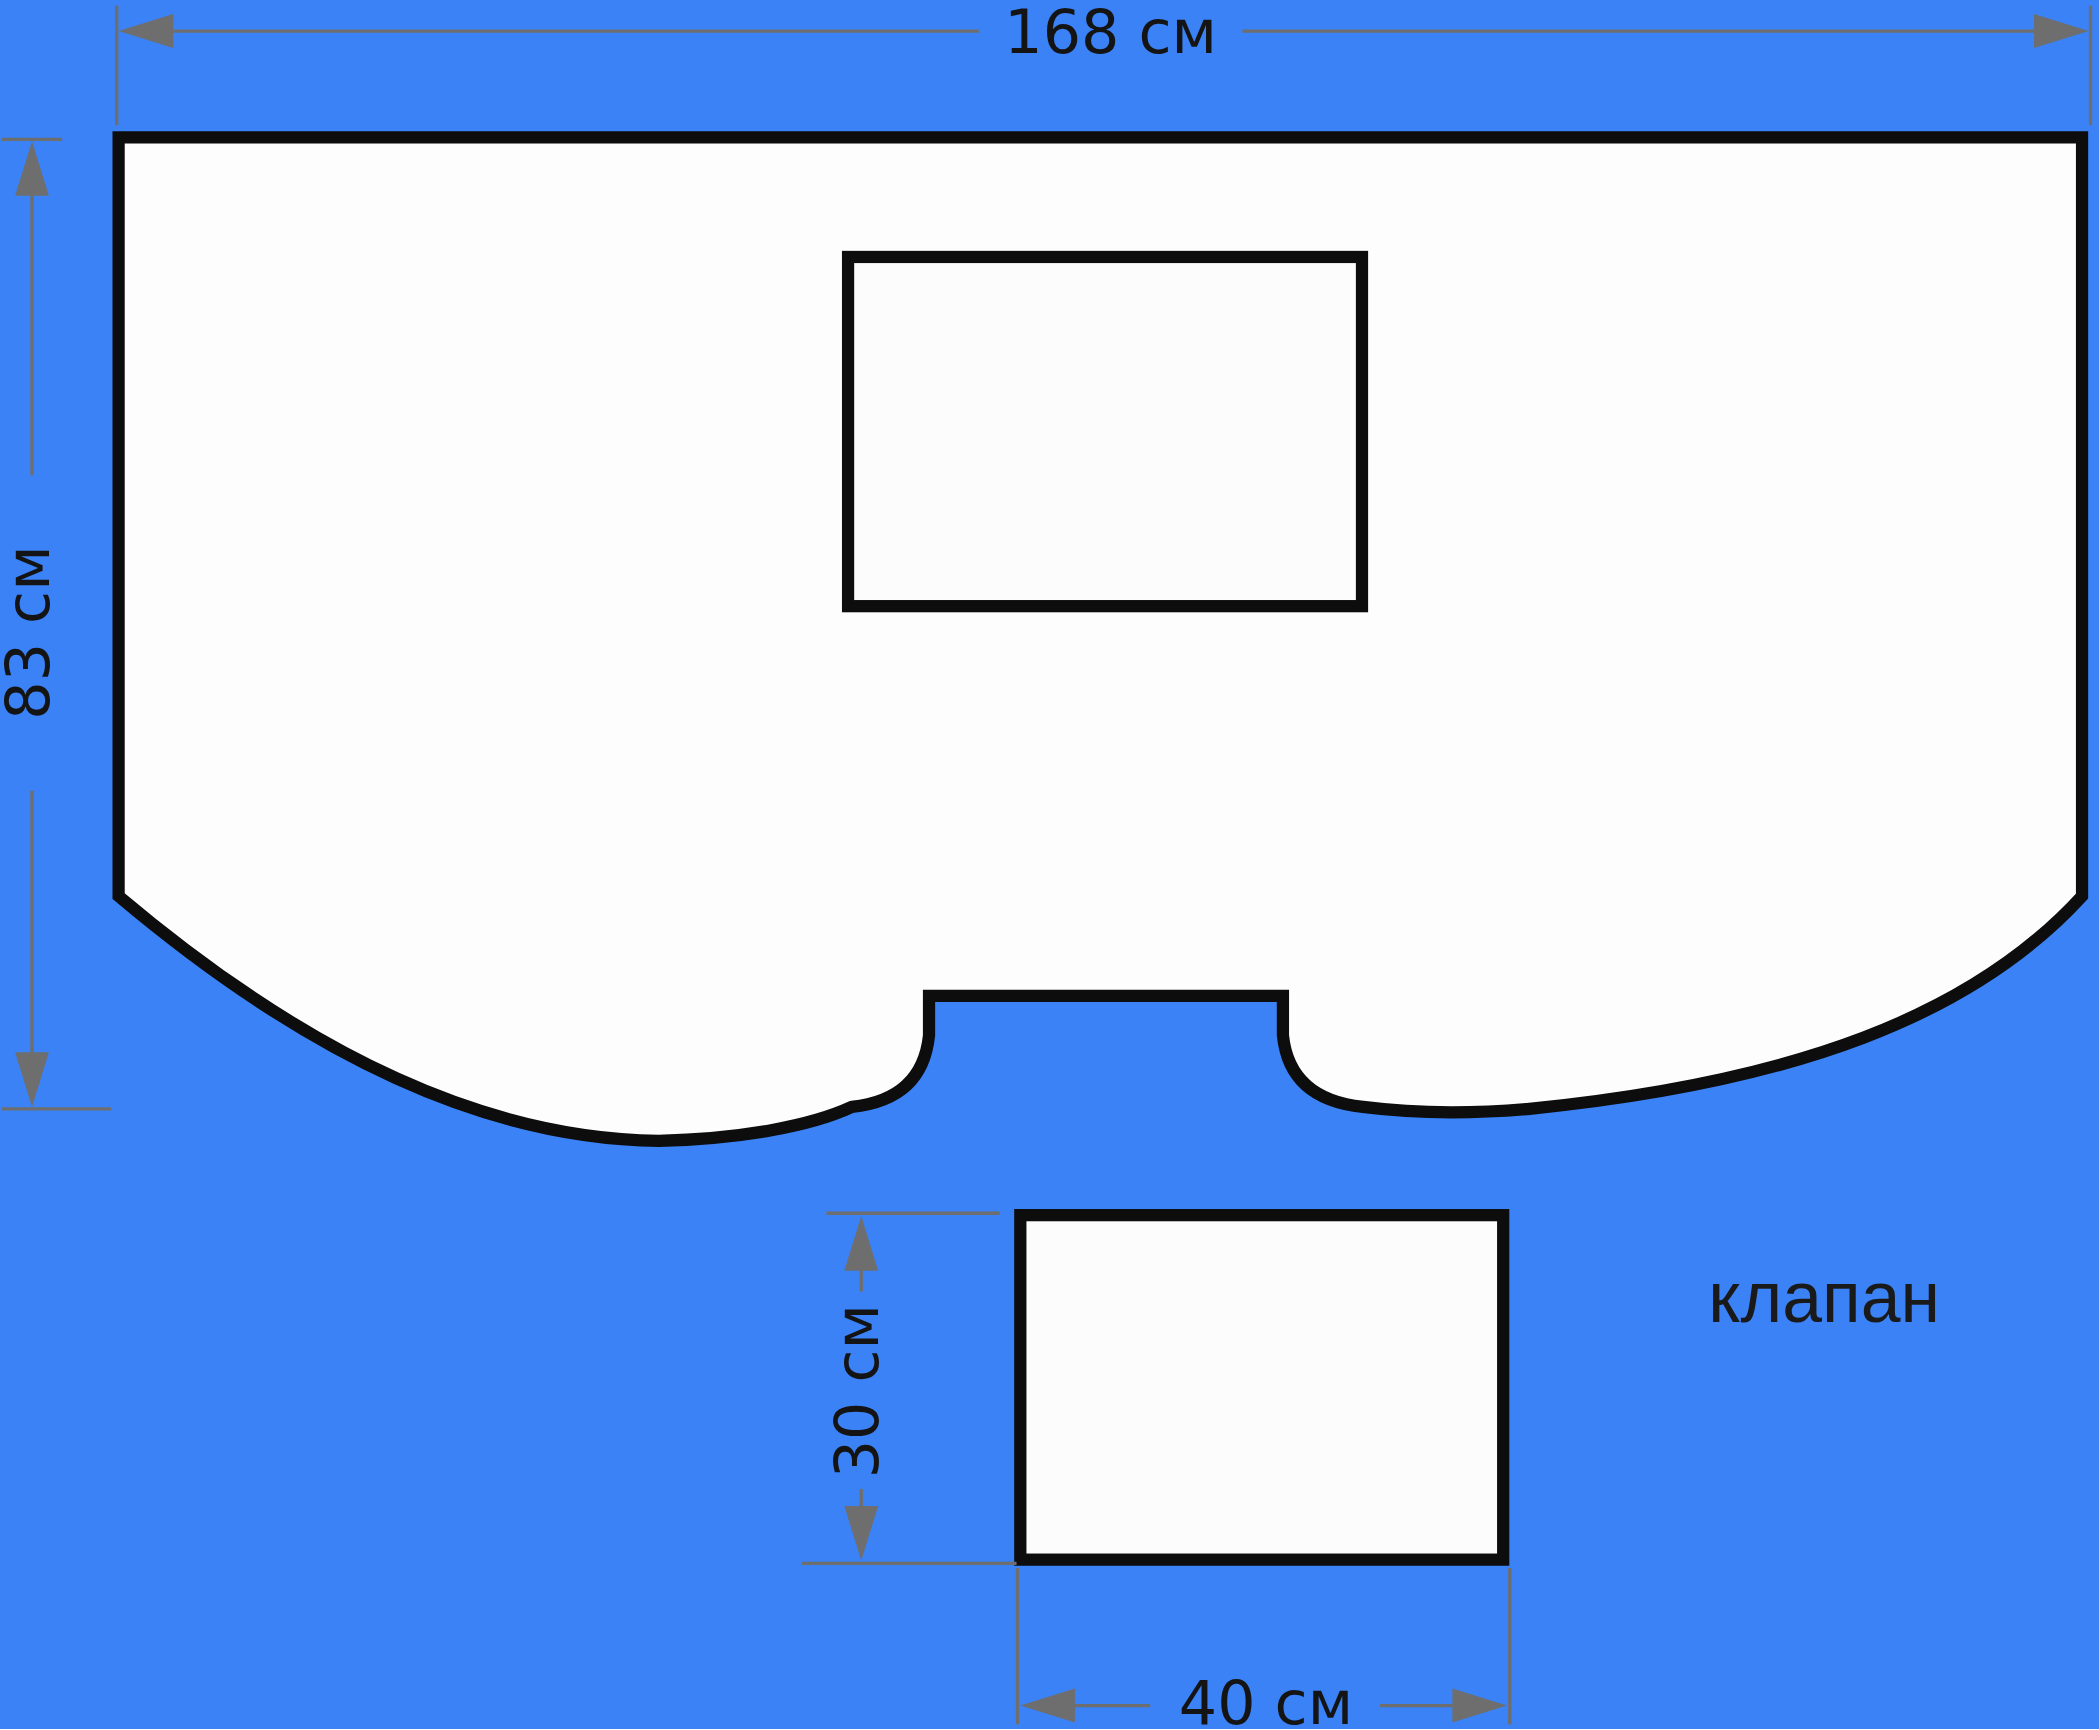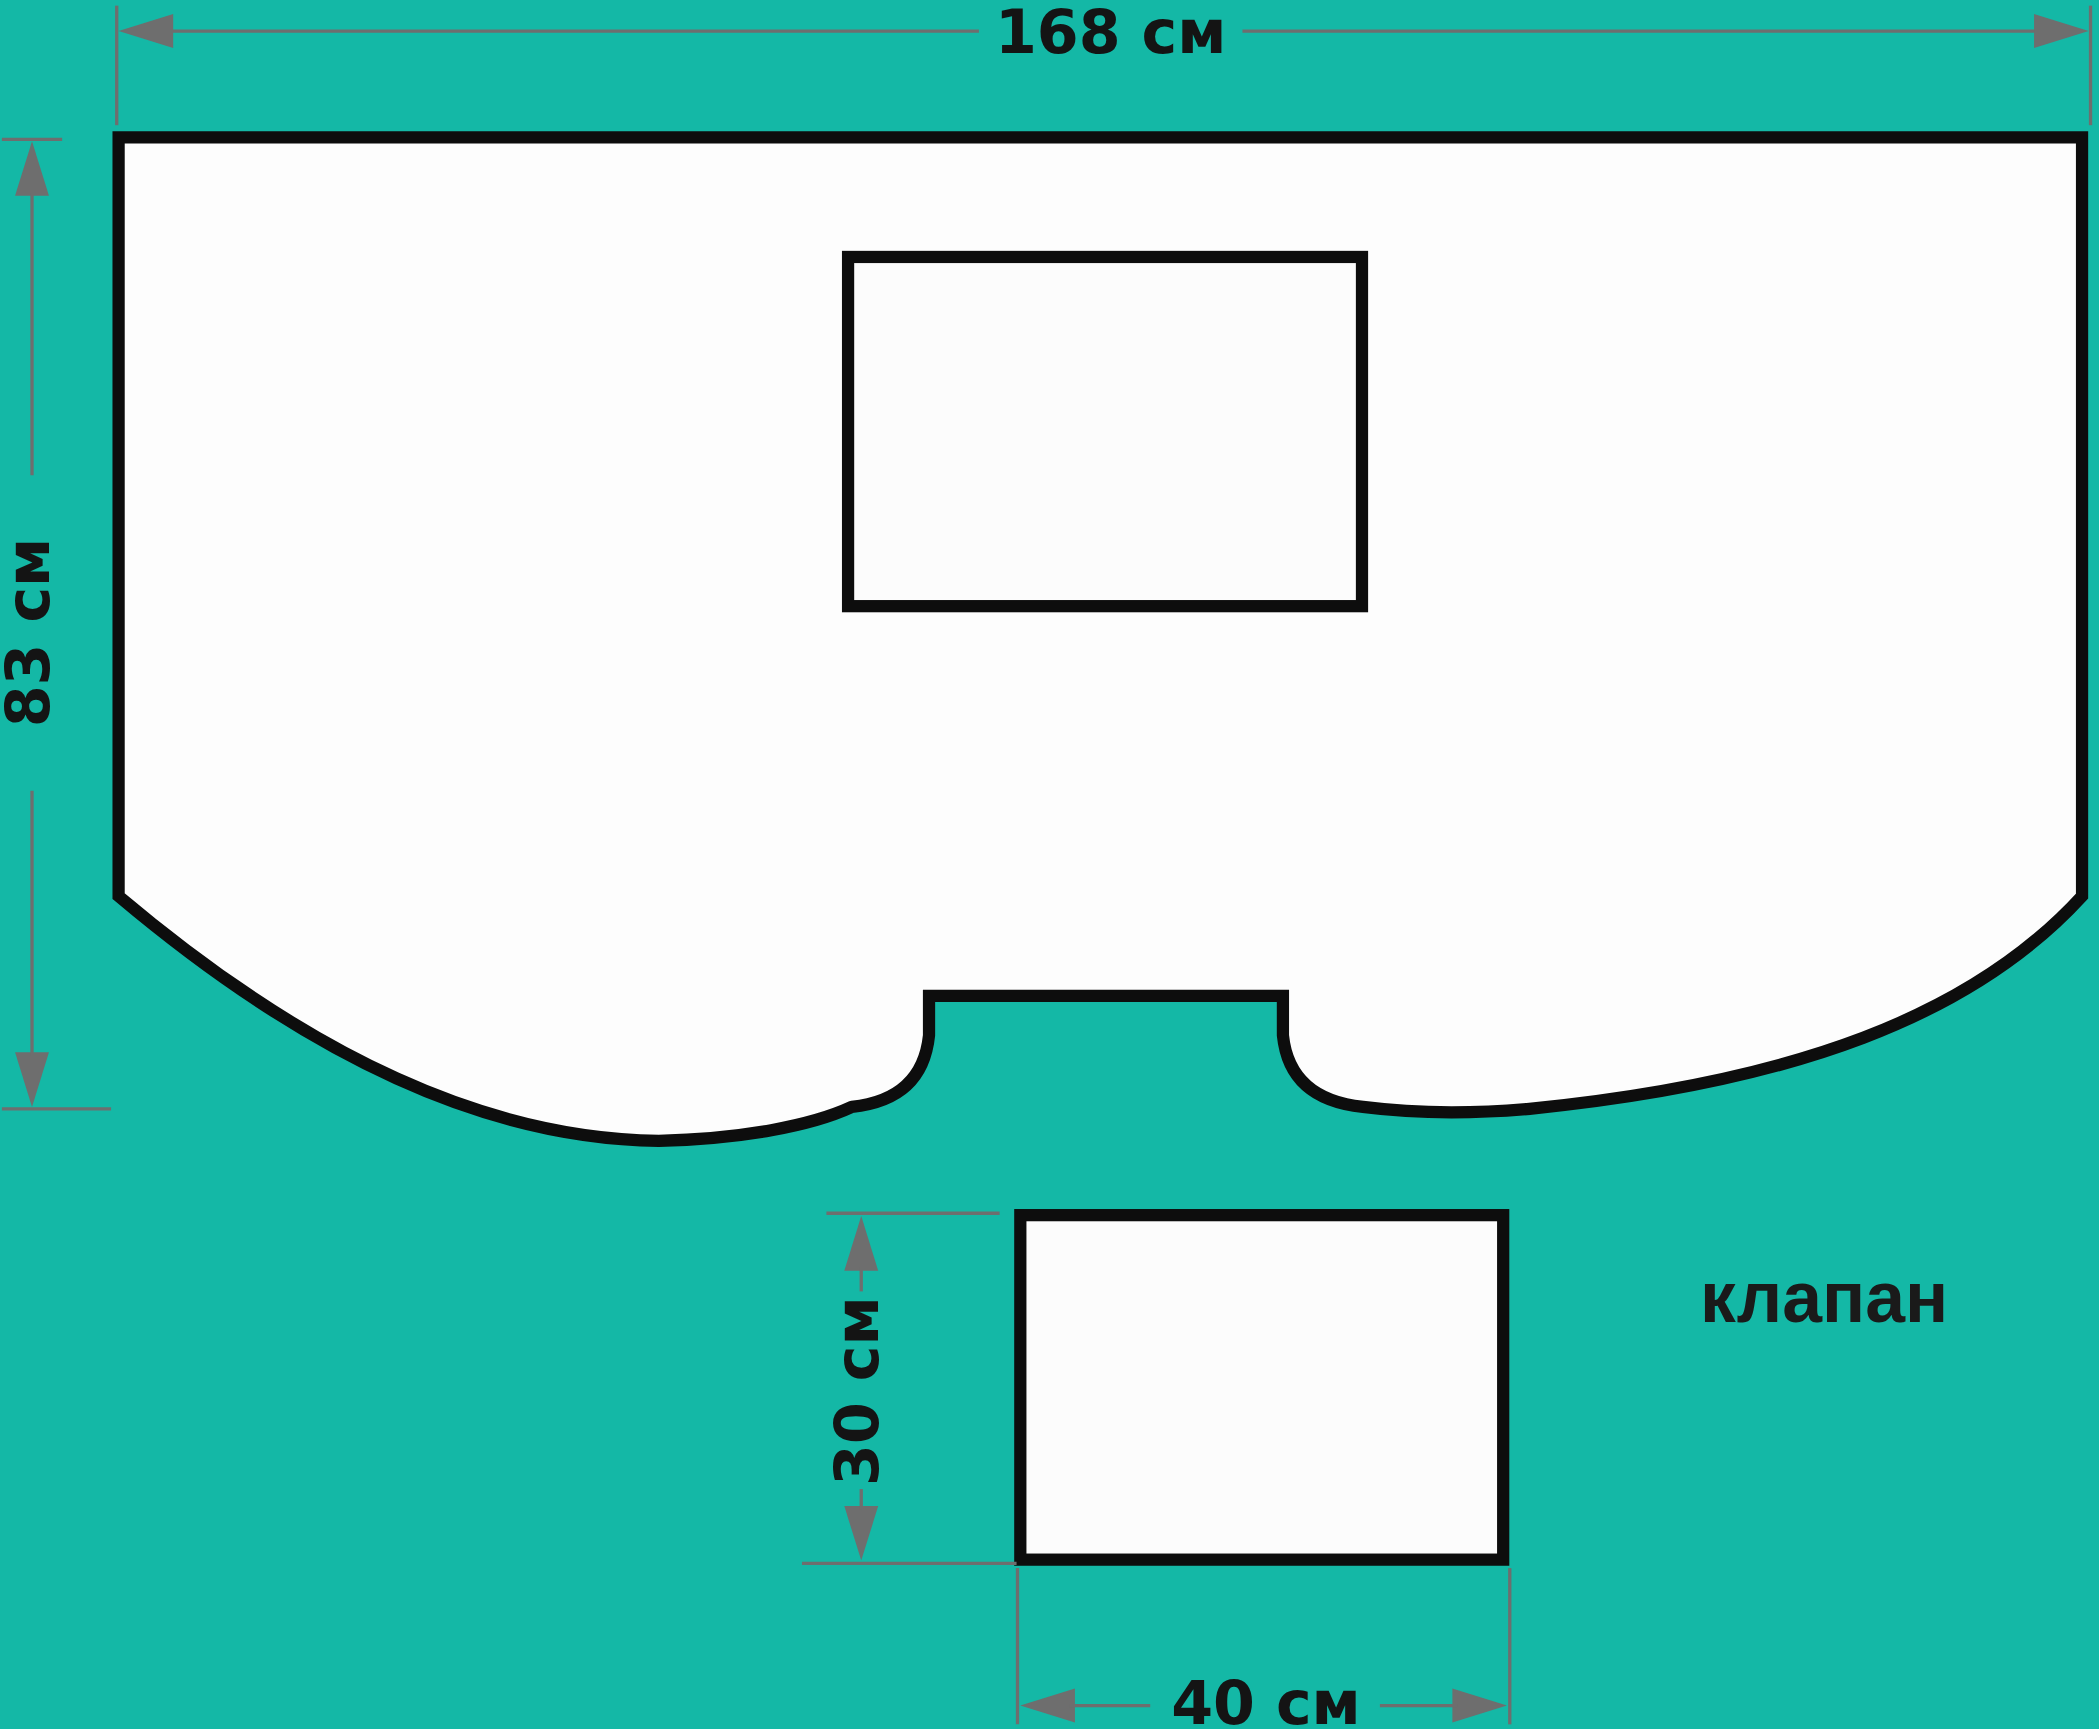--- a/index.html
+++ b/index.html
@@ -4,22 +4,21 @@
 <style>
   html, body {
     margin: 0;
     padding: 0;
     background: #ffffff;
   }
   .stage {
     width: 2100px;
     height: 1729px;
     max-width: 100%;
-    background: #14b8a6;
-    font-weight: bold;
+    background: #3b82f6;
   }
   .stage svg {
     display: block;
     width: 100%;
     height: auto;
   }
   .outline {
     fill: #fdfdfd;
     stroke: #0d0d0d;
     stroke-width: 13;

